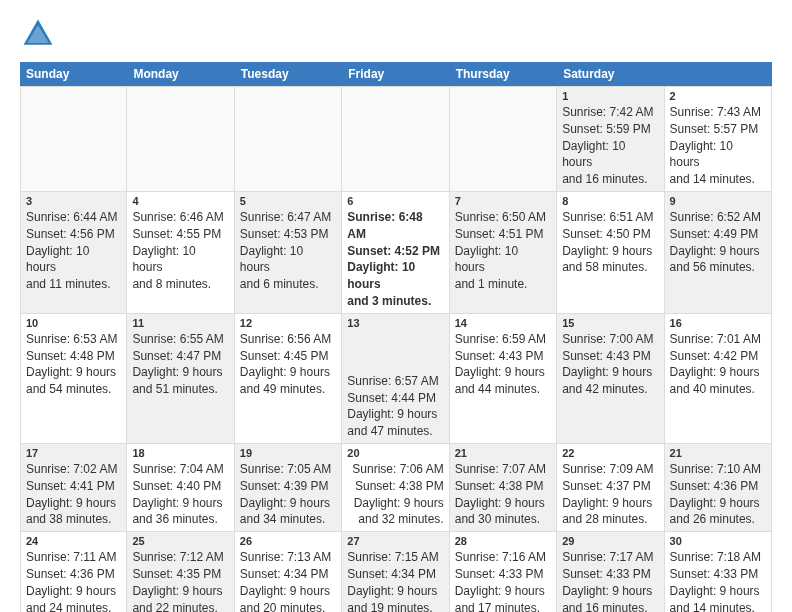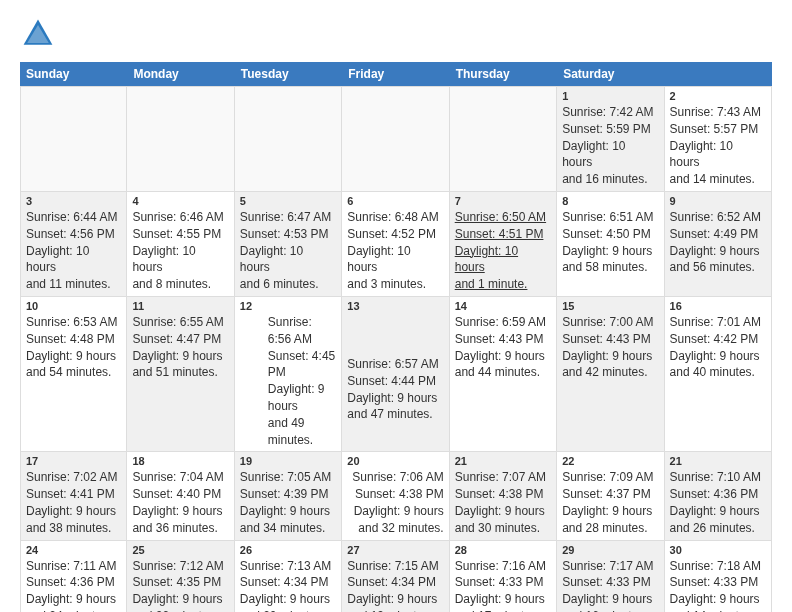--- a/index.html
+++ b/index.html
@@ -179,28 +179,28 @@
           </div>
           <div class="cal-cell shaded">
             <div class="day-num">5</div>
             <div class="day-info" style="white-space: pre-line;">Sunrise: 6:47 AM
 Sunset: 4:53 PM
 Daylight: 10 hours
 and 6 minutes.</div>
           </div>
           <div class="cal-cell">
             <div class="day-num">6</div>
-            <div class="day-info" style="white-space: pre-line;">Sunrise: 6:48 AM
+            <div class="day-info" style="white-space: pre-line; font-weight: bold;">Sunrise: 6:48 AM
 Sunset: 4:52 PM
 Daylight: 10 hours
 and 3 minutes.</div>
           </div>
           <div class="cal-cell shaded">
             <div class="day-num">7</div>
-            <div class="day-info" style="white-space: pre-line; text-decoration: underline;">Sunrise: 6:50 AM
+            <div class="day-info" style="white-space: pre-line;">Sunrise: 6:50 AM
 Sunset: 4:51 PM
 Daylight: 10 hours
 and 1 minute.</div>
           </div>
           <div class="cal-cell">
             <div class="day-num">8</div>
             <div class="day-info" style="white-space: pre-line;">Sunrise: 6:51 AM
 Sunset: 4:50 PM
 Daylight: 9 hours
 and 58 minutes.</div>
@@ -223,21 +223,21 @@
           </div>
           <div class="cal-cell shaded">
             <div class="day-num">11</div>
             <div class="day-info" style="white-space: pre-line;">Sunrise: 6:55 AM
 Sunset: 4:47 PM
 Daylight: 9 hours
 and 51 minutes.</div>
           </div>
           <div class="cal-cell">
             <div class="day-num">12</div>
-            <div class="day-info" style="white-space: pre-line; margin-left: 28px;">Sunrise: 6:56 AM
+            <div class="day-info" style="white-space: pre-line;">Sunrise: 6:56 AM
 Sunset: 4:45 PM
 Daylight: 9 hours
 and 49 minutes.</div>
           </div>
           <div class="cal-cell shaded">
             <div class="day-num">13</div>
             <div class="day-info" style="white-space: pre-line; margin-top: 44px;">Sunrise: 6:57 AM
 Sunset: 4:44 PM
 Daylight: 9 hours
 and 47 minutes.</div>

